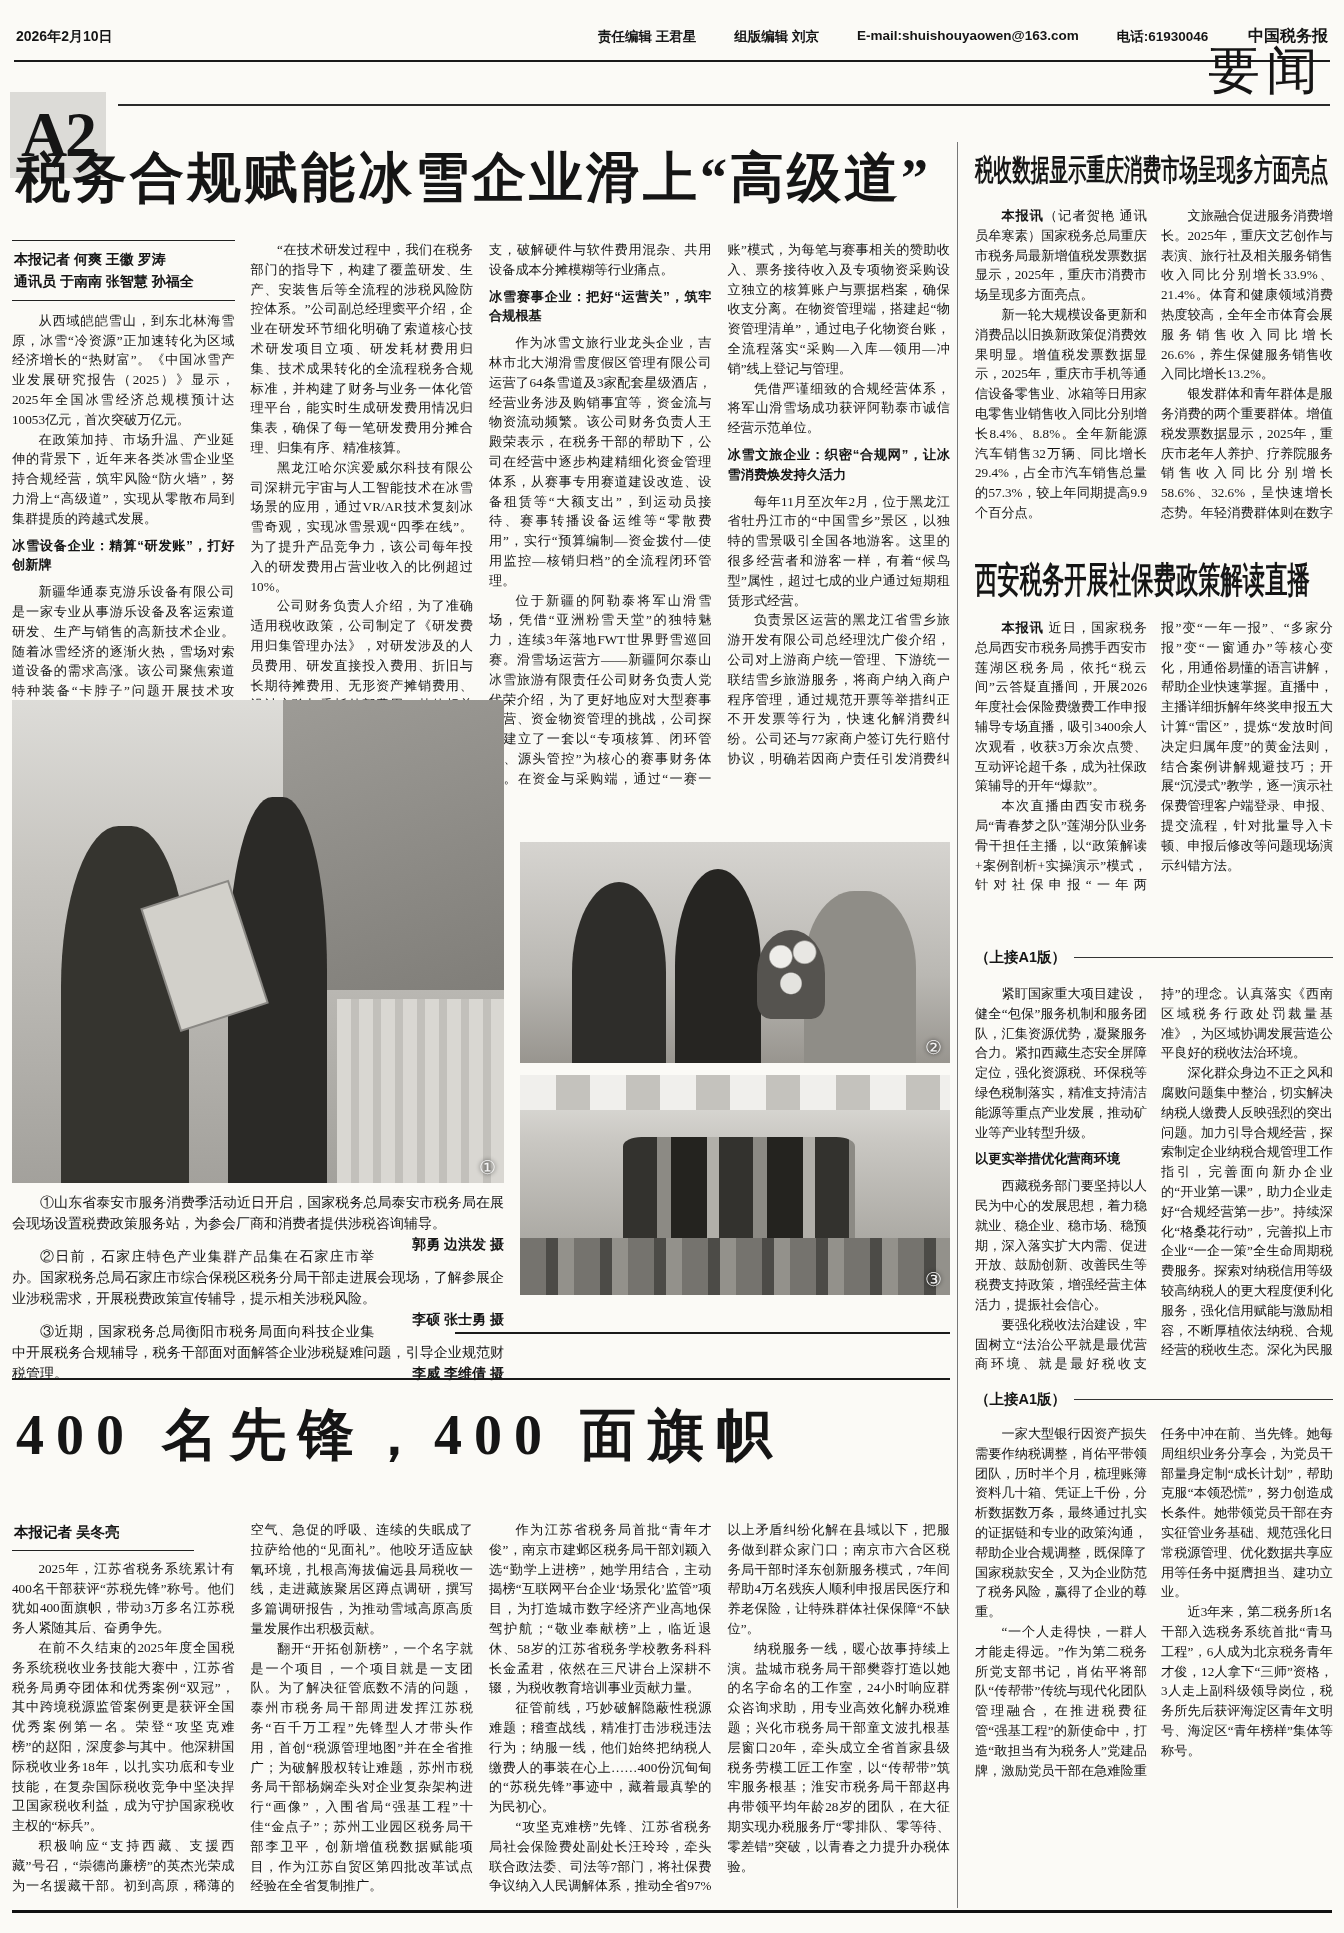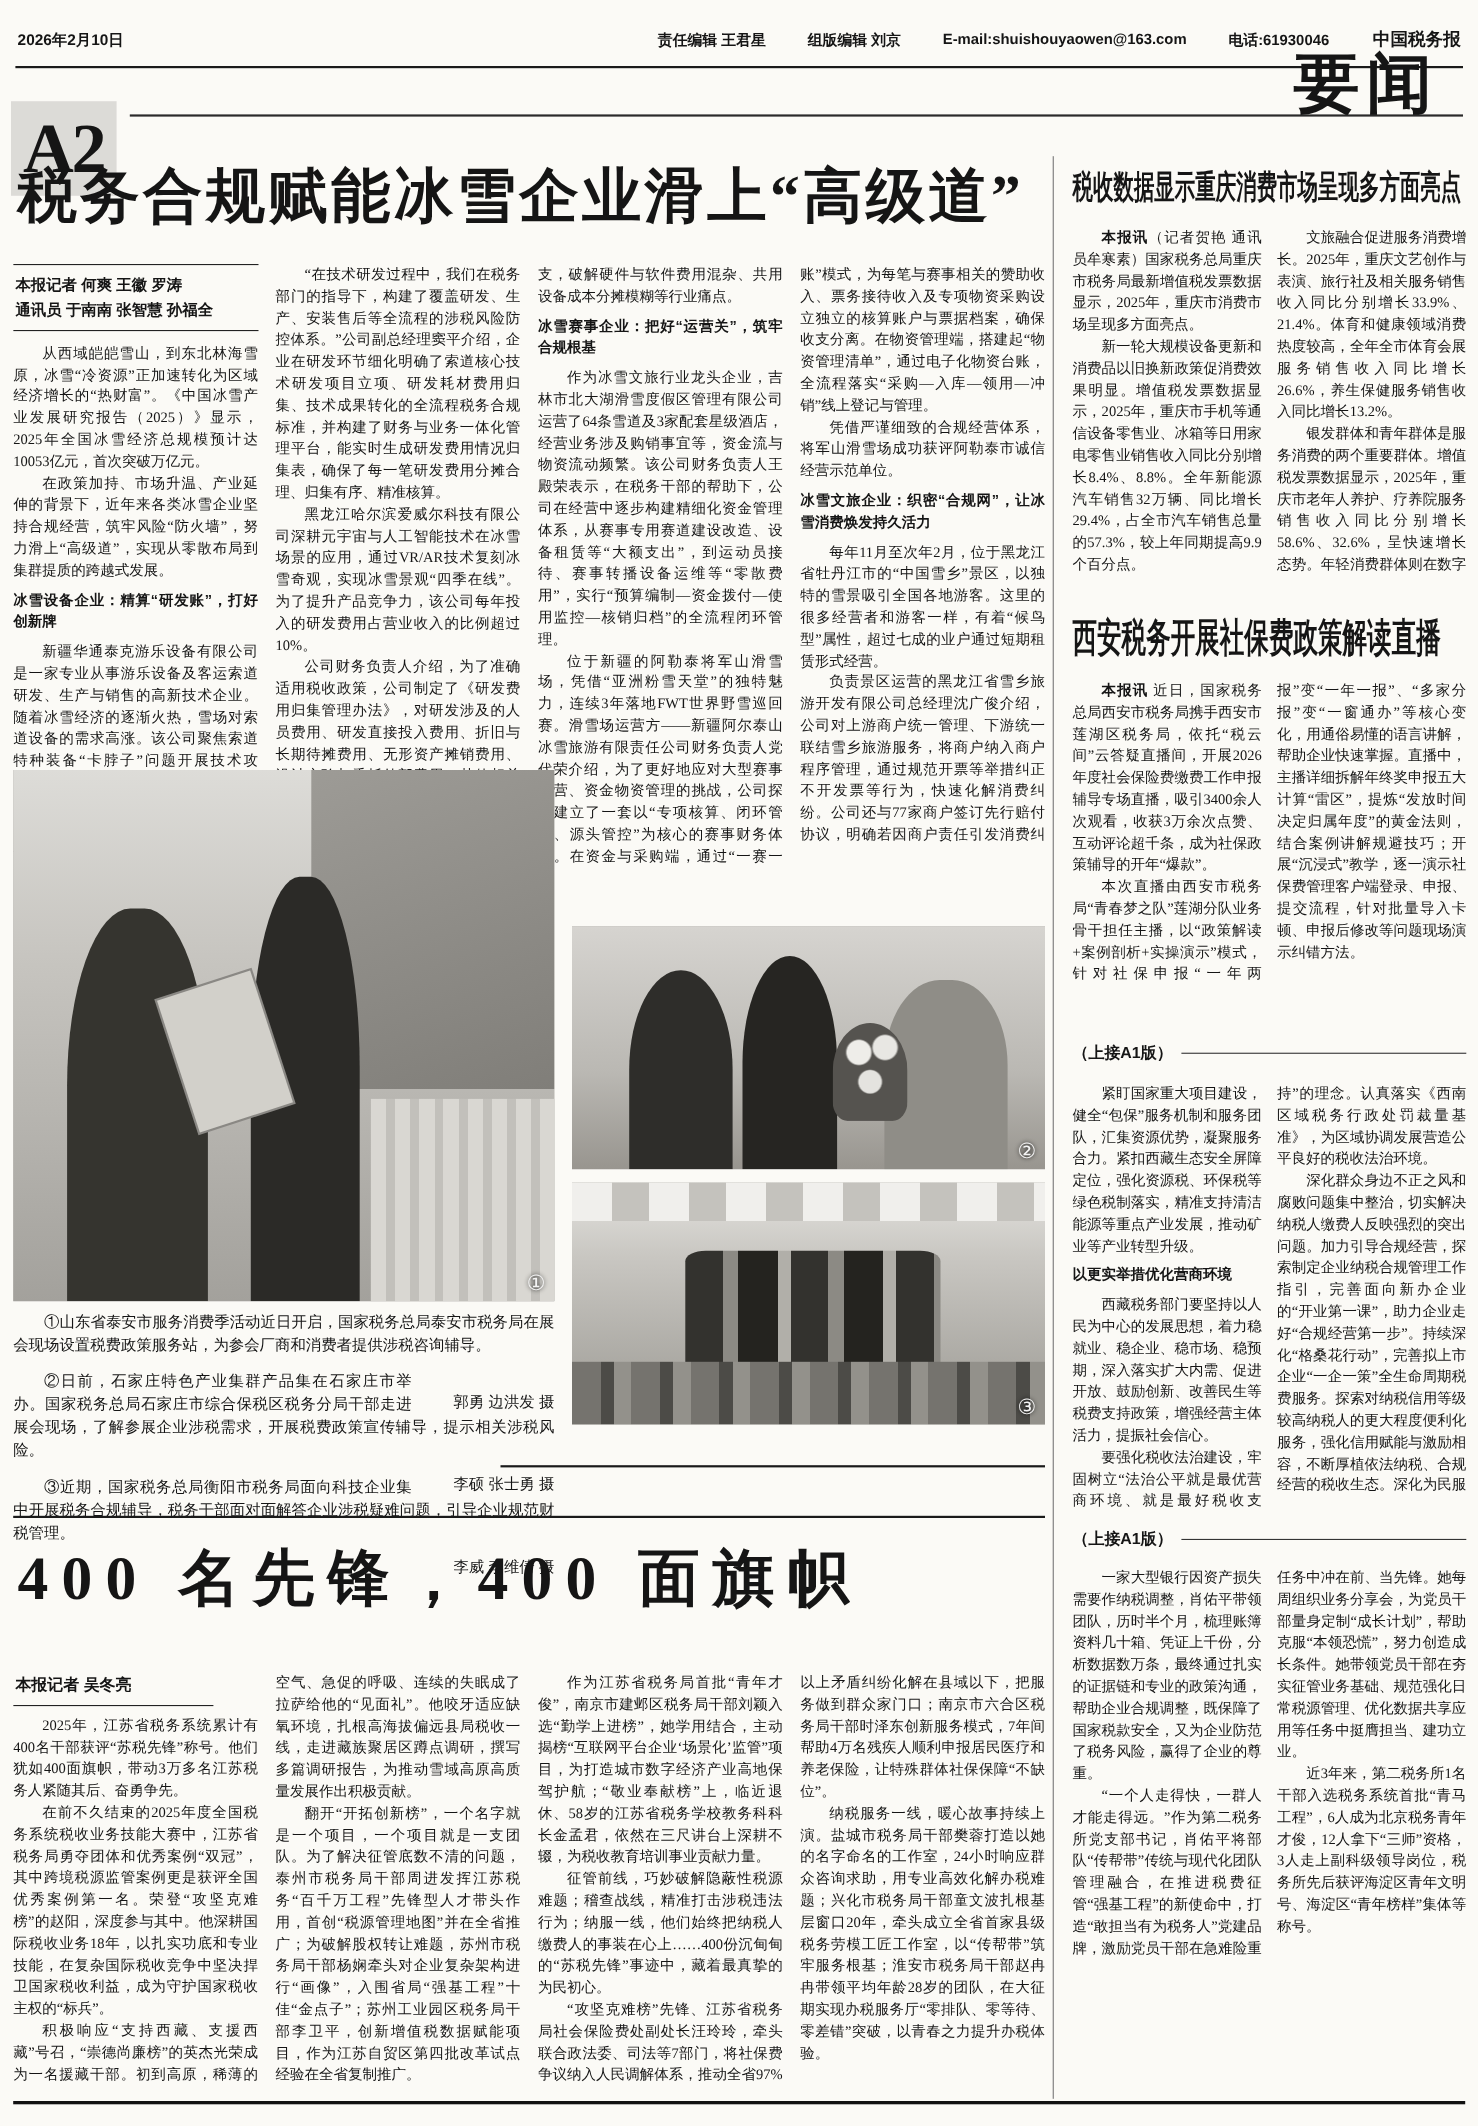--- a/index.html
+++ b/index.html
@@ -8,21 +8,21 @@
   
   .hd-date{position:absolute;left:16px;top:28px;font-size:14px;font-weight:bold;
            font-family:"Liberation Sans",sans-serif;}
   .hd-info{position:absolute;left:598px;top:28px;display:flex;gap:38px;font-size:13.5px;
            font-family:"Liberation Sans",sans-serif;font-weight:bold;white-space:nowrap;}
   .hd-paper{position:absolute;right:16px;top:26px;font-size:16px;font-weight:bold;}
   .hd-rule{position:absolute;left:14px;right:14px;top:60px;height:2px;background:#1a1a1a;}
   .page-badge{position:absolute;left:10px;top:92px;width:96px;height:86px;background:#dcdbd7;
               display:flex;align-items:center;justify-content:center;}
   .page-badge span{font-size:64px;font-weight:bold;letter-spacing:-2px;}
-  .section-title{position:absolute;right:36px;top:36px;font-size:60px;font-weight:bold;letter-spacing:6px;}
+  .section-title{position:absolute;right:20px;top:36px;font-size:52px;font-weight:normal;letter-spacing:6px;}
   .masthead-rule{position:absolute;left:118px;right:14px;top:104px;height:2px;background:#2a2a2a;}
   
   .cols4{column-count:4;column-gap:16px;}
   .cols2{column-count:2;column-gap:14px;}
   .body-txt{font-size:13.2px;line-height:1.5;text-align:justify;overflow:hidden;}
   .blk-p{margin:0;text-indent:2em;}
   .blk-lead{margin:0;text-indent:2em;}
   .blk-lead b{font-family:"Liberation Sans",sans-serif;}
   .blk-h{margin:7px 0;text-indent:0;font-weight:bold;font-family:"Liberation Sans",sans-serif;
          break-inside:avoid;}
@@ -36,22 +36,22 @@
   
   .photo{position:absolute;overflow:hidden;background:#b9b7b2;z-index:3;}
   .photo1{left:12px;top:700px;width:492px;height:483px;}
   .photo2{left:520px;top:842px;width:430px;height:221px;}
   .photo3{left:520px;top:1075px;width:430px;height:220px;}
   .ph{position:absolute;}
   .ph-label{position:absolute;right:8px;bottom:4px;color:#f4f4f4;font-size:19px;
             text-shadow:0 0 4px #000;z-index:5;}
   .captions{position:absolute;left:12px;top:1192px;width:492px;font-size:14px;line-height:1.5;}
   .cap{margin:0 0 12px 0;text-indent:2em;text-align:justify;}
-  .cap-credit{float:right;font-family:"Liberation Sans",sans-serif;font-weight:normal;
-              padding-left:10px;margin-top:30px;}
+  .cap-credit{float:right;font-family:"Liberation Sans",sans-serif;font-weight:bold;
+              padding-left:10px;}
   .rule-photos{position:absolute;left:455px;top:1332px;width:495px;height:2px;background:#1a1a1a;}
   .rule-left{position:absolute;left:12px;top:1378px;width:938px;height:2px;background:#1a1a1a;}
   
   .pioneer-headline{position:absolute;left:16px;top:1398px;margin:0;font-size:56px;font-weight:bold;
                     letter-spacing:12px;white-space:nowrap;}
   .pioneer-body{position:absolute;left:12px;top:1520px;width:938px;height:386px;}
   .pioneer-byline{border-bottom:1.5px solid #222;padding:2px 2px 6px 2px;margin:0 0 8px 0;
                   font-family:"Liberation Sans",sans-serif;font-weight:bold;font-size:14.5px;
                   break-inside:avoid;width:80%;}
   

